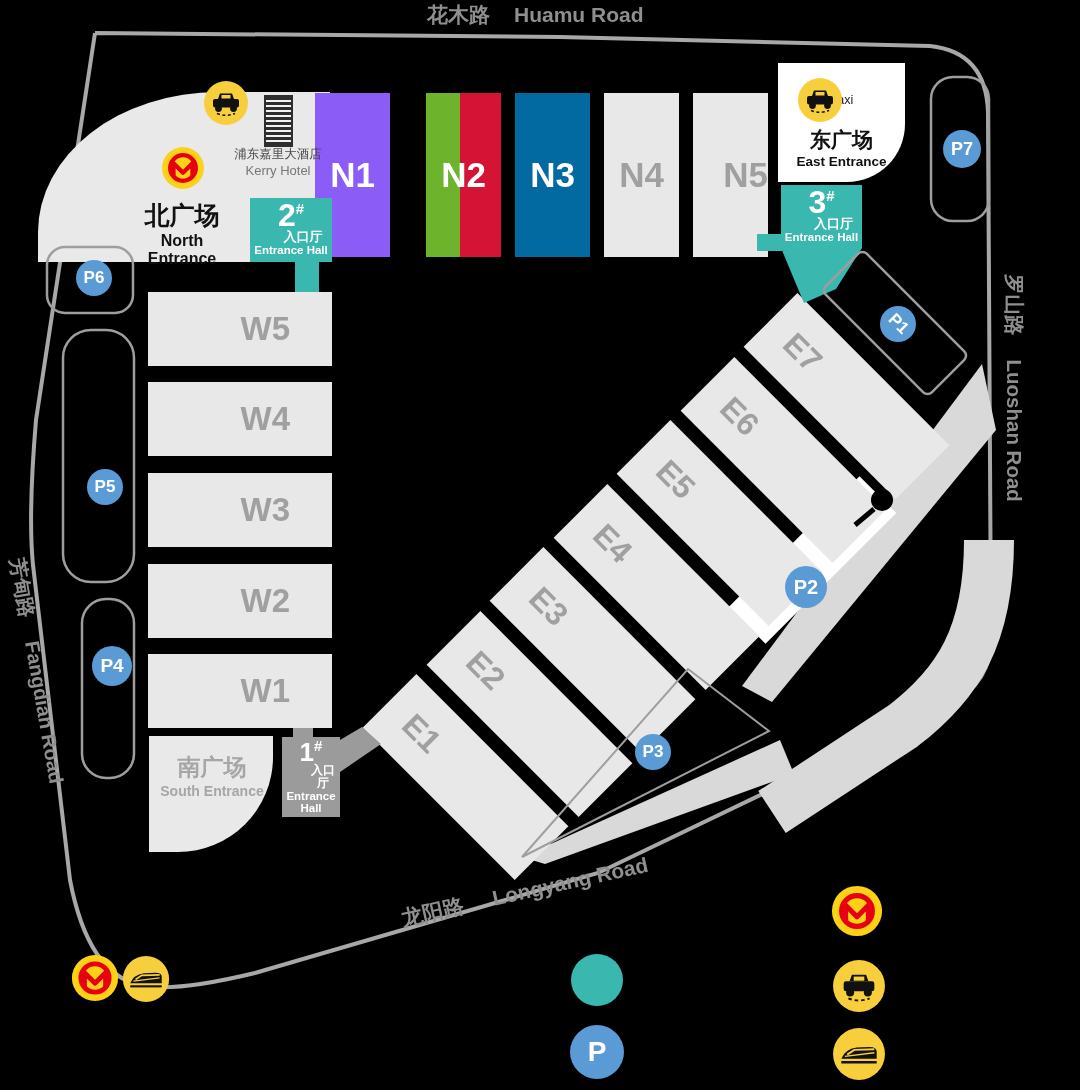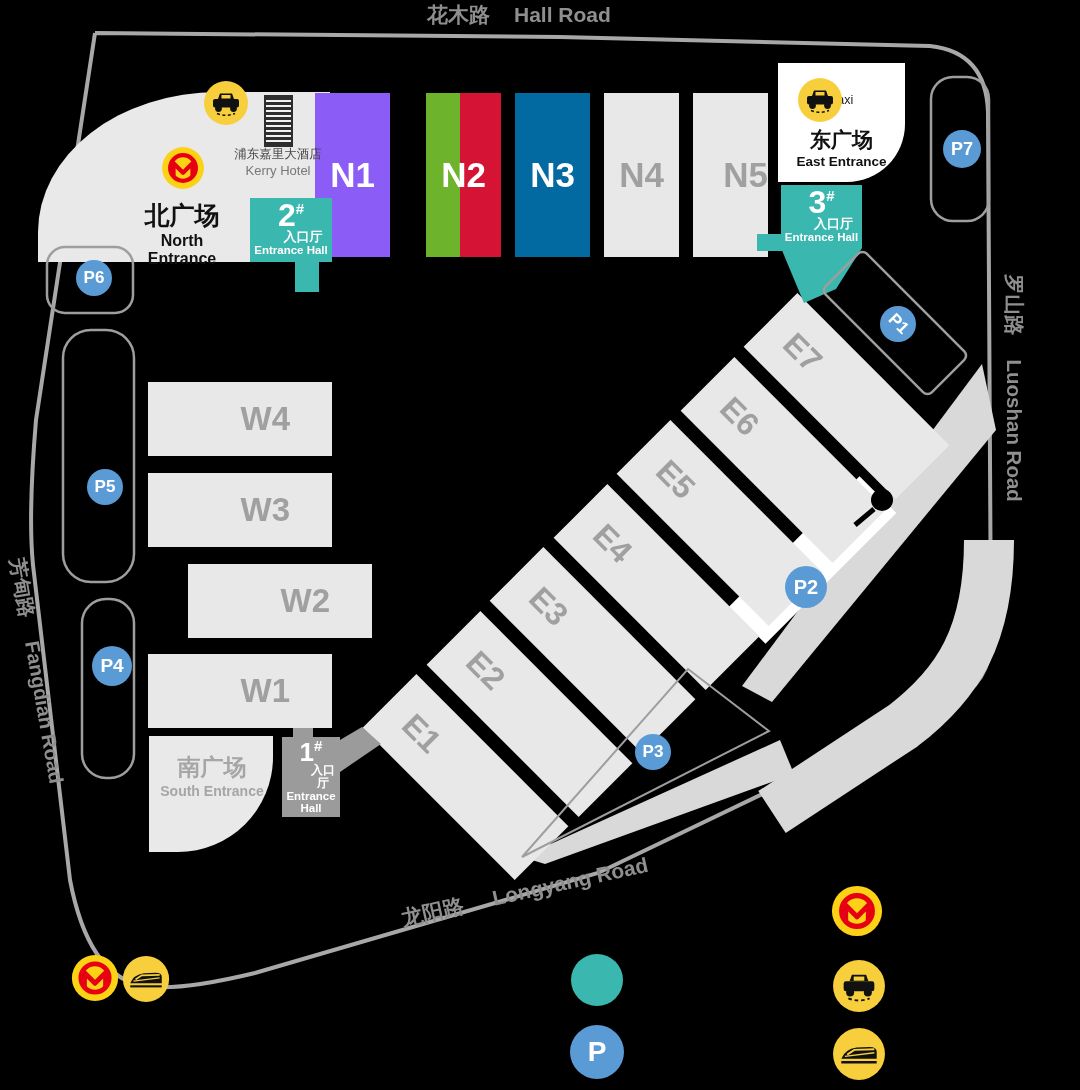--- a/index.html
+++ b/index.html
@@ -61,27 +61,30 @@
   <div class="hall hall-n hall-colored" style="left:515px;top:93px;background:#0369a1;">
       <span>N3</span>
     </div>
   <div class="hall hall-n" style="left:604px;top:93px;">
       <span>N4</span>
     </div>
   <div class="hall hall-n" style="left:693px;top:93px;justify-content:flex-end;">
       <span>N5</span>
     </div>
 
+  <div class="hall hall-w" style="left:148px;top:292px;">
+      <span>W5</span>
+    </div>
   <div class="hall hall-w" style="left:148px;top:382px;">
       <span>W4</span>
     </div>
   <div class="hall hall-w" style="left:148px;top:473px;">
       <span>W3</span>
     </div>
-  <div class="hall hall-w" style="left:148px;top:564px;margin-left:40px;">
+  <div class="hall hall-w" style="left:148px;top:564px;">
       <span>W2</span>
     </div>
   <div class="hall hall-w" style="left:148px;top:654px;">
       <span>W1</span>
     </div>
 
   <div class="hall hall-e" style="left:358px;top:739px;">
       <span>E1</span>
     </div>
   <div class="hall hall-e" style="left:422px;top:676px;">
@@ -139,21 +142,21 @@
   </div>
 
   <div class="kerry-tower"></div>
   <div class="plazalabel" style="left:222px;top:146px;width:112px;">
     <span style="display:block;font-size:12.5px;color:#4a4a4a;">浦东嘉里大酒店</span>
     <span style="display:block;font-size:13px;color:#777;">Kerry Hotel</span>
   </div>
   <div class="abs" style="left:831px;top:93px;font-size:12.5px;color:#222;">Taxi</div>
 
   <div class="roadlabel" style="left:427px;top:1px;">
-    <span class="cn">花木路</span><span>Hall Road</span>
+    <span class="cn">花木路</span><span>Huamu Road</span>
   </div>
   <div class="roadlabel" style="left:1028px;top:274px;width:250px;font-size:20.5px;transform:rotate(90deg);transform-origin:0 0;">
     <span class="cn">罗山路</span><span>Luoshan Road</span>
   </div>
   <div class="roadlabel" style="left:30px;top:556px;width:270px;font-size:20px;transform:rotate(80deg);transform-origin:0 0;">
     <span class="cn">芳甸路</span><span>Fangdian Road</span>
   </div>
   <div class="roadlabel" style="left:402px;top:905px;width:280px;transform:rotate(-12.5deg);transform-origin:0 50%;">
     <span class="cn" style="margin-right:30px;">龙阳路</span><span>Longyang Road</span>
   </div>

